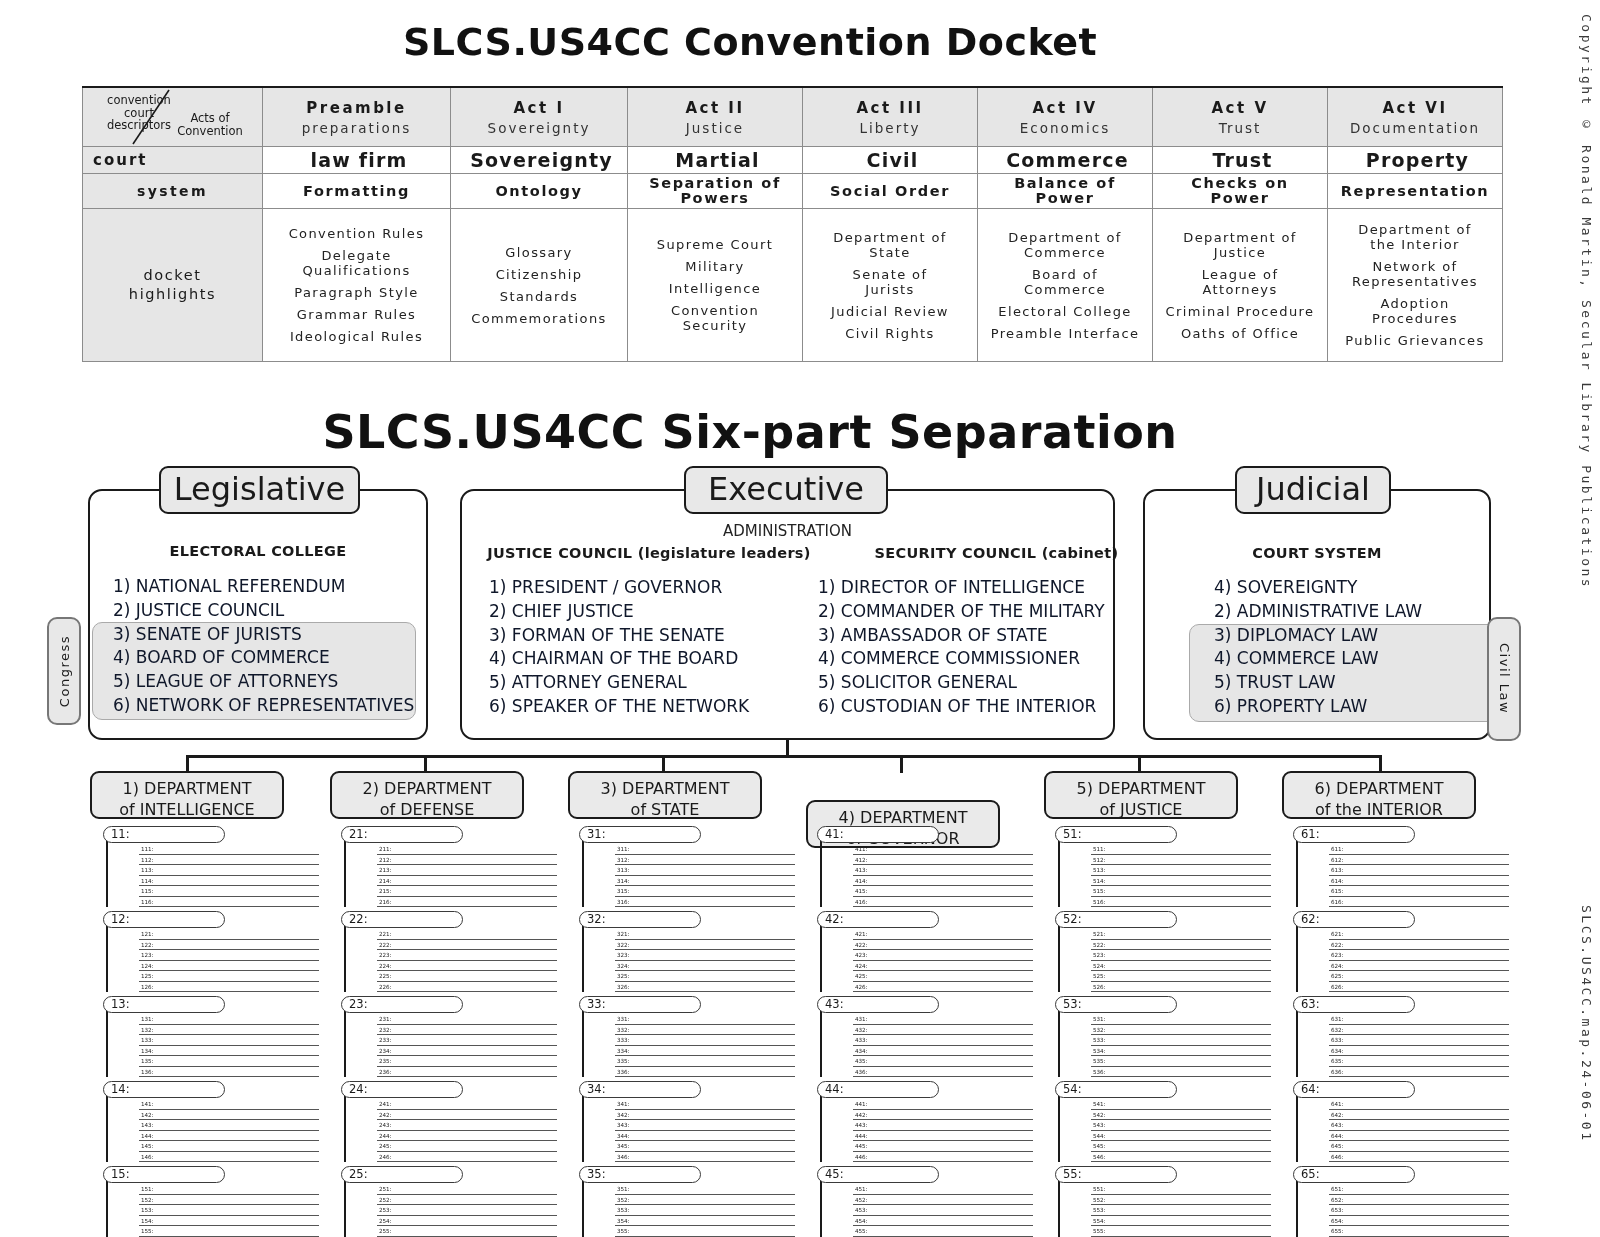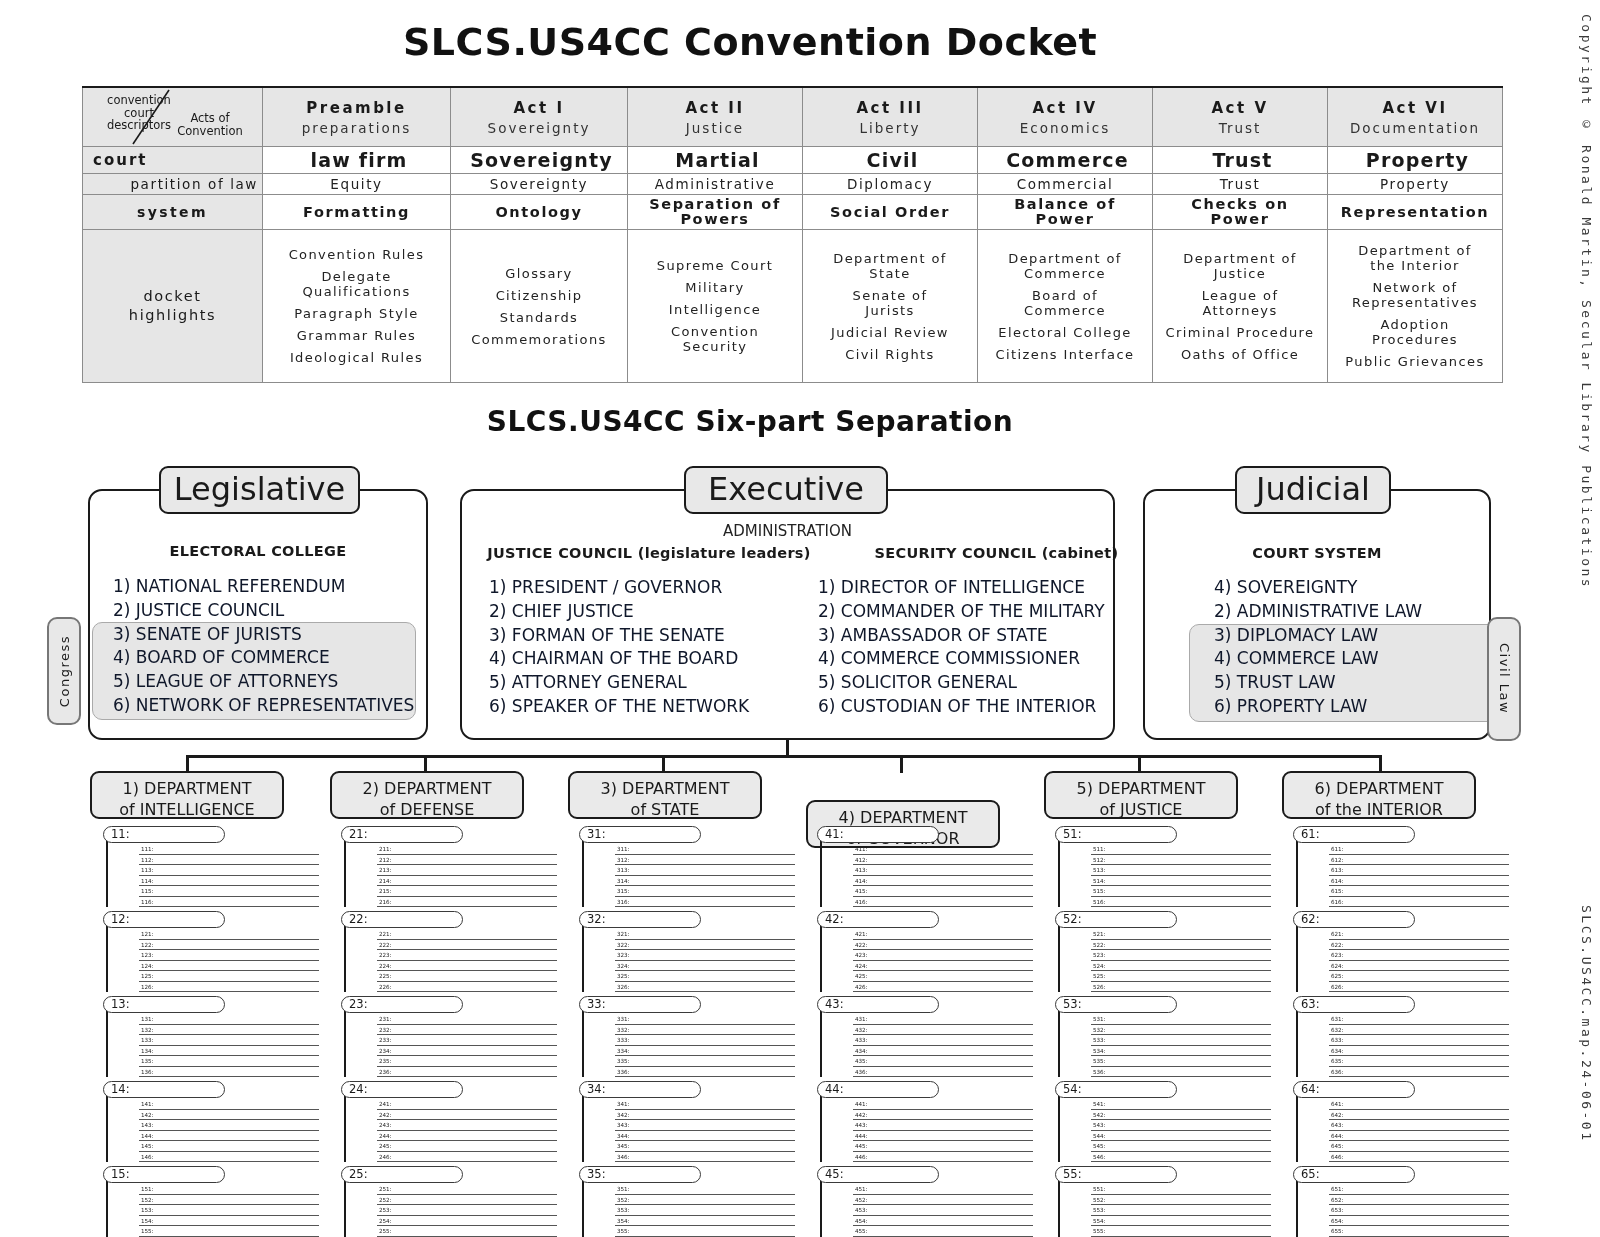--- a/index.html
+++ b/index.html
@@ -19,21 +19,21 @@
   
   .doc-title {
     text-align: center;
     font-family: "DejaVu Sans", sans-serif;
     font-weight: bold;
     font-size: 38px;
     letter-spacing: 0.5px;
     color: #111;
   }
   #title-docket { position: absolute; left: 0; top: 20px; width: 1500px; }
-  #title-separation { position: absolute; left: 0; top: 405px; width: 1500px; font-size: 28px; }
+  #title-separation { position: absolute; left: 0; top: 405px; width: 1500px; font-size: 46px; }
 
   
   #docket-table {
     position: absolute;
     left: 82px;
     top: 86px;
     width: 1400px;
     border-collapse: collapse;
     table-layout: fixed;
     font-family: "DejaVu Sans", sans-serif;
@@ -287,30 +287,20 @@
       <td class="shade row-label-bold">court</td>
       <td class="court-val">law firm</td>
       <td class="court-val">Sovereignty</td>
       <td class="court-val">Martial</td>
       <td class="court-val">Civil</td>
       <td class="court-val">Commerce</td>
       <td class="court-val">Trust</td>
       <td class="court-val">Property</td>
     </tr>
 
-    <tr>
-      <td class="shade row-label-plain">partition of law</td>
-      <td class="partition-val">Equity</td>
-      <td class="partition-val">Sovereignty</td>
-      <td class="partition-val">Administrative</td>
-      <td class="partition-val">Diplomacy</td>
-      <td class="partition-val">Commercial</td>
-      <td class="partition-val">Trust</td>
-      <td class="partition-val">Property</td>
-    </tr>
 
     <tr>
       <td class="shade system-label">system</td>
       <td class="system-val">Formatting</td>
       <td class="system-val">Ontology</td>
       <td class="system-val">Separation of<br>Powers</td>
       <td class="system-val">Social Order</td>
       <td class="system-val">Balance of<br>Power</td>
       <td class="system-val">Checks on<br>Power</td>
       <td class="system-val">Representation</td>
@@ -340,21 +330,21 @@
       <td class="dh-cell">
           <div class="item">Department of<br>State</div>
           <div class="item">Senate of<br>Jurists</div>
           <div class="item">Judicial Review</div>
           <div class="item">Civil Rights</div>
         </td>
       <td class="dh-cell">
           <div class="item">Department of<br>Commerce</div>
           <div class="item">Board of<br>Commerce</div>
           <div class="item">Electoral College</div>
-          <div class="item">Citizens Interface</div>
+          <div class="item">Preamble Interface</div>
         </td>
       <td class="dh-cell">
           <div class="item">Department of<br>Justice</div>
           <div class="item">League of<br>Attorneys</div>
           <div class="item">Criminal Procedure</div>
           <div class="item">Oaths of Office</div>
         </td>
       <td class="dh-cell">
           <div class="item">Department of<br>the Interior</div>
           <div class="item">Network of<br>Representatives</div>

